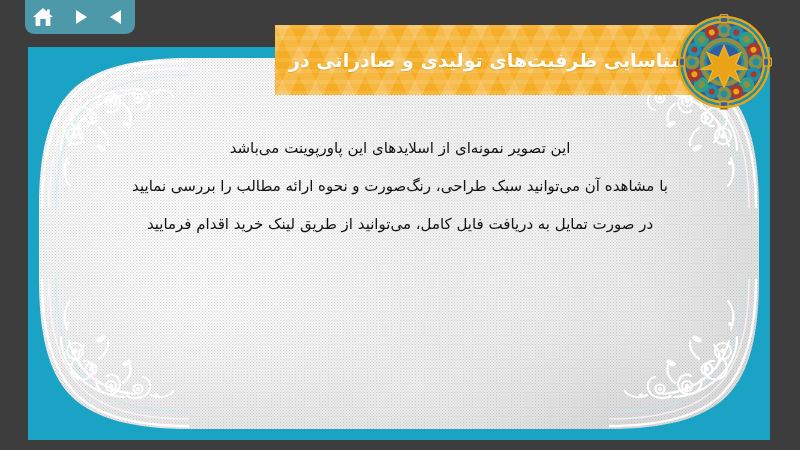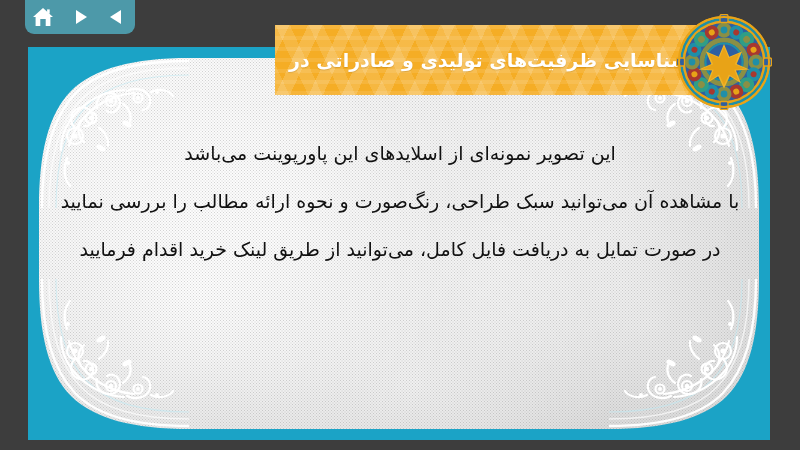--- a/index.html
+++ b/index.html
@@ -160,21 +160,21 @@
     position: absolute;
     left: 40px;
     top: 130px;
     width: 720px;
     z-index: 25;
     text-align: center;
     direction: rtl;
   }
   .body-line {
     color: #111111;
-    font-size: 19px;
+    font-size: 15px;
     line-height: 2.52;
     white-space: nowrap;
     font-weight: normal;
   }
 </style>
 </head>
 <body>
 
 <div id="stage">
 

